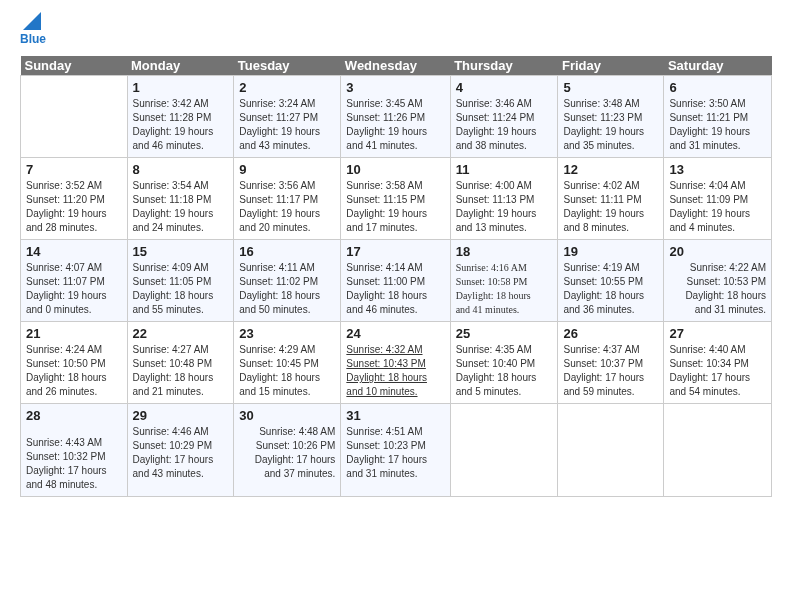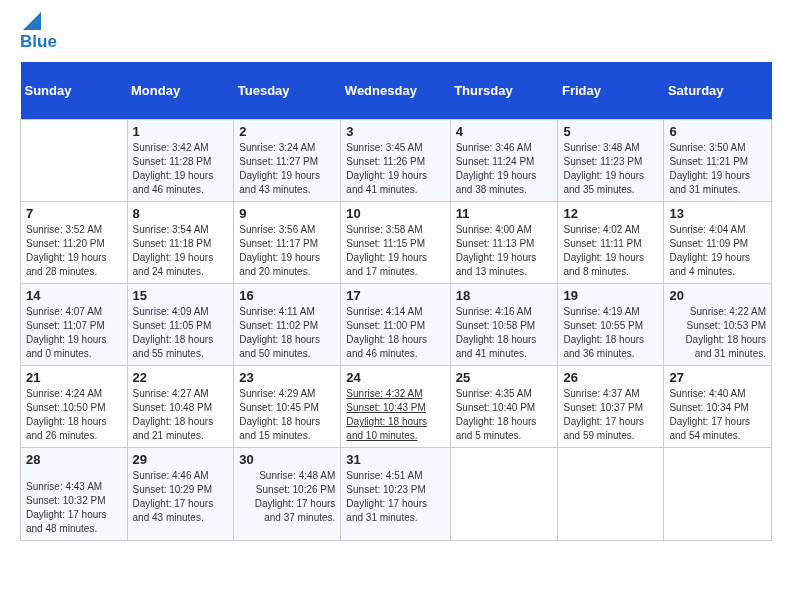--- a/index.html
+++ b/index.html
@@ -47,23 +47,23 @@
     .subtitle {
       font-size: 16px;
       color: #444;
     }
     table {
       width: 100%;
       border-collapse: collapse;
       font-size: 11px;
     }
     thead tr th {
-      background-color: #1d4ed8;
+      background-color: #737373;
       color: #fff;
-      padding: 21px 4px;
+      padding: 2px 4px;
       text-align: left;
       font-size: 13px;
       font-weight: bold;
     }
     tbody tr td {
       border: 1px solid #ccc;
       padding: 4px 5px;
       vertical-align: top;
       width: 113px;
       min-height: 70px;
@@ -98,21 +98,21 @@
     <div style="display:flex; align-items:center;">
       <span class="logo-text">
         <span></span><span class="blue"></span>
       </span>
       <span style="display:inline-block; margin-left:3px; margin-top:-8px;">
         <svg width="18" height="18" viewBox="0 0 18 18">
           <polygon points="0,18 18,18 18,0" fill="#2176c7"></polygon>
         </svg>
       </span>
     </div>
-    <div class="logo-line2" style="font-style:normal; color:#2176c7; font-size:17px; margin-top:-2px;">Blue</div>
+    <div class="logo-line2" style="font-style:normal; color:#2176c7; font-size:12px; margin-top:-2px;">Blue</div>
   </div>
   <div class="title-area">
     <div class="main-title"></div>
     <div class="subtitle"></div>
   </div>
 </div>
 
 <table>
   <thead>
     <tr>
@@ -246,21 +246,21 @@
         </td>
         <td>
           <span class="day-number">17</span>
           <div class="day-info" style="white-space: pre-line;">Sunrise: 4:14 AM
 Sunset: 11:00 PM
 Daylight: 18 hours
 and 46 minutes.</div>
         </td>
         <td>
           <span class="day-number">18</span>
-          <div class="day-info" style="white-space: pre-line;">Sunrise: 4:16 AM
+          <div class="day-info" style="white-space: pre-line; font-family: Liberation Serif, serif;">Sunrise: 4:16 AM
 Sunset: 10:58 PM
 Daylight: 18 hours
 and 41 minutes.</div>
         </td>
         <td>
           <span class="day-number">19</span>
           <div class="day-info" style="white-space: pre-line;">Sunrise: 4:19 AM
 Sunset: 10:55 PM
 Daylight: 18 hours
 and 36 minutes.</div>

